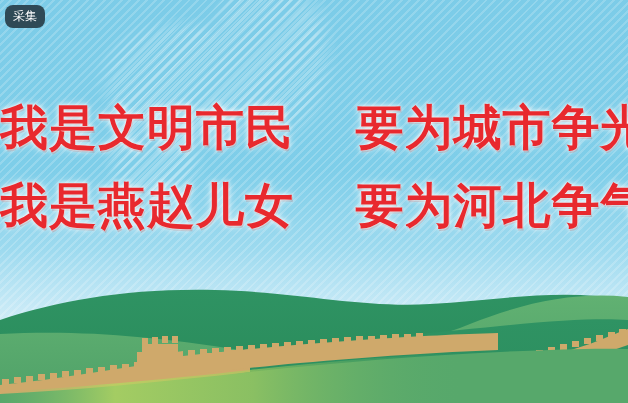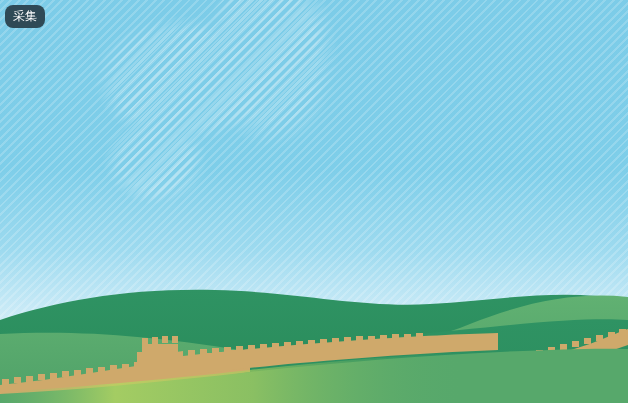--- a/index.html
+++ b/index.html
@@ -293,16 +293,28 @@
       L628,403 Z" fill="#57a86b"></path>
 
     <path d="
       M0,403
       L0,392
       C 70,388 160,380 250,370
       C 330,361 400,356 460,353
       L460,403 Z" fill="url(#gradGlow)" opacity=".85"></path>
   </svg>
 
+  <div class="slogan">
+    <div class="line">
+      <span>我是文明市民</span>
+      <span class="gap"></span>
+      <span>要为城市争光</span>
+    </div>
+    <div class="line">
+      <span>我是燕赵儿女</span>
+      <span class="gap"></span>
+      <span>要为河北争气</span>
+    </div>
+  </div>
 
   <div class="capture-btn">采集</div>
 
 </div>
 
 </body></html>

